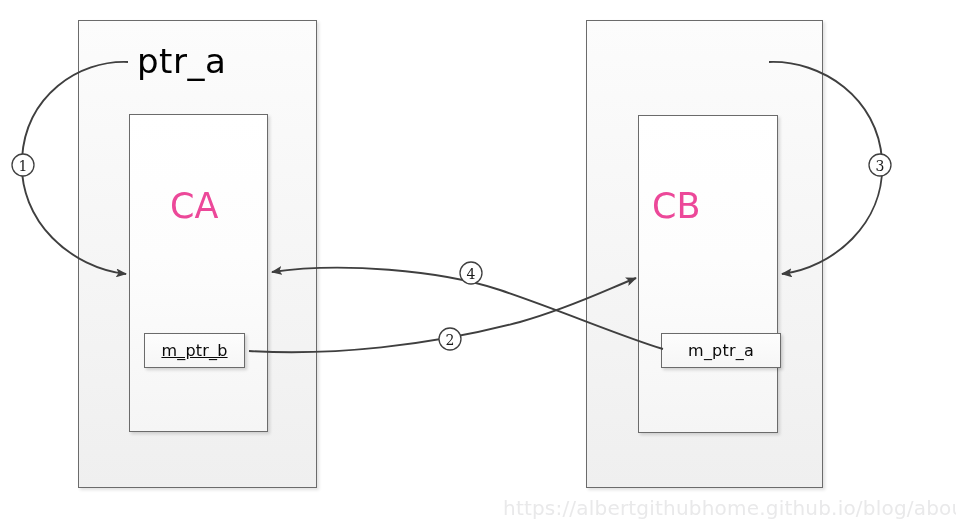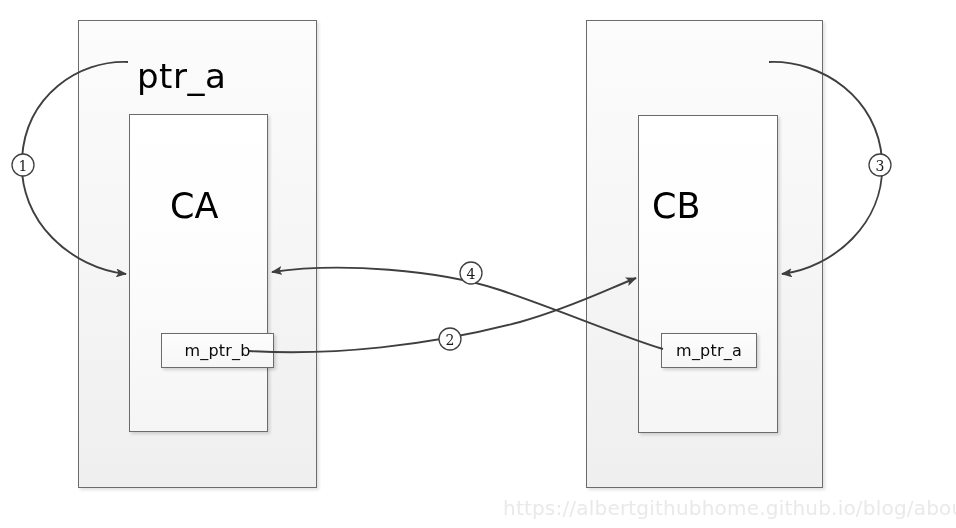--- a/index.html
+++ b/index.html
@@ -44,38 +44,38 @@
     border: 1px solid #6b6b6b;
     background: linear-gradient(180deg, #fdfdfd 0%, #f6f6f6 100%);
     box-shadow: 2px 2px 3px rgba(0,0,0,0.16);
     display: flex;
     align-items: center;
     justify-content: center;
     font-size: 16px;
     color: #0a0a0a;
     letter-spacing: 0.2px;
   }
-  .member-box.left  { left: 161px; top: 333px; width: 113px; height: 35px; }
-  .member-box.right { left: 661px; top: 333px; width: 96px; height: 35px; }
+  .member-box.left  { left: 144px; top: 333px; width: 101px; height: 35px; text-decoration: underline; }
+  .member-box.right { left: 661px; top: 333px; width: 120px; height: 35px; }
 
   
   .ptr-label {
     position: absolute;
     font-size: 34px;
     color: #000000;
     letter-spacing: 0.5px;
     white-space: nowrap;
   }
-  .ptr-label.left  { left: 137px; top: 56px; }
+  .ptr-label.left  { left: 137px; top: 41px; }
   .ptr-label.right { left: 645px; top: 41px; }
 
   .class-label {
     position: absolute;
     font-size: 35px;
-    color: #000000;
+    color: #ec4899;
     white-space: nowrap;
   }
   .class-label.left  { left: 170px; top: 186px; }
   .class-label.right { left: 652px; top: 186px; }
 
   
   #arrows {
     position: absolute;
     left: 0; top: 0;
     width: 956px; height: 528px;

